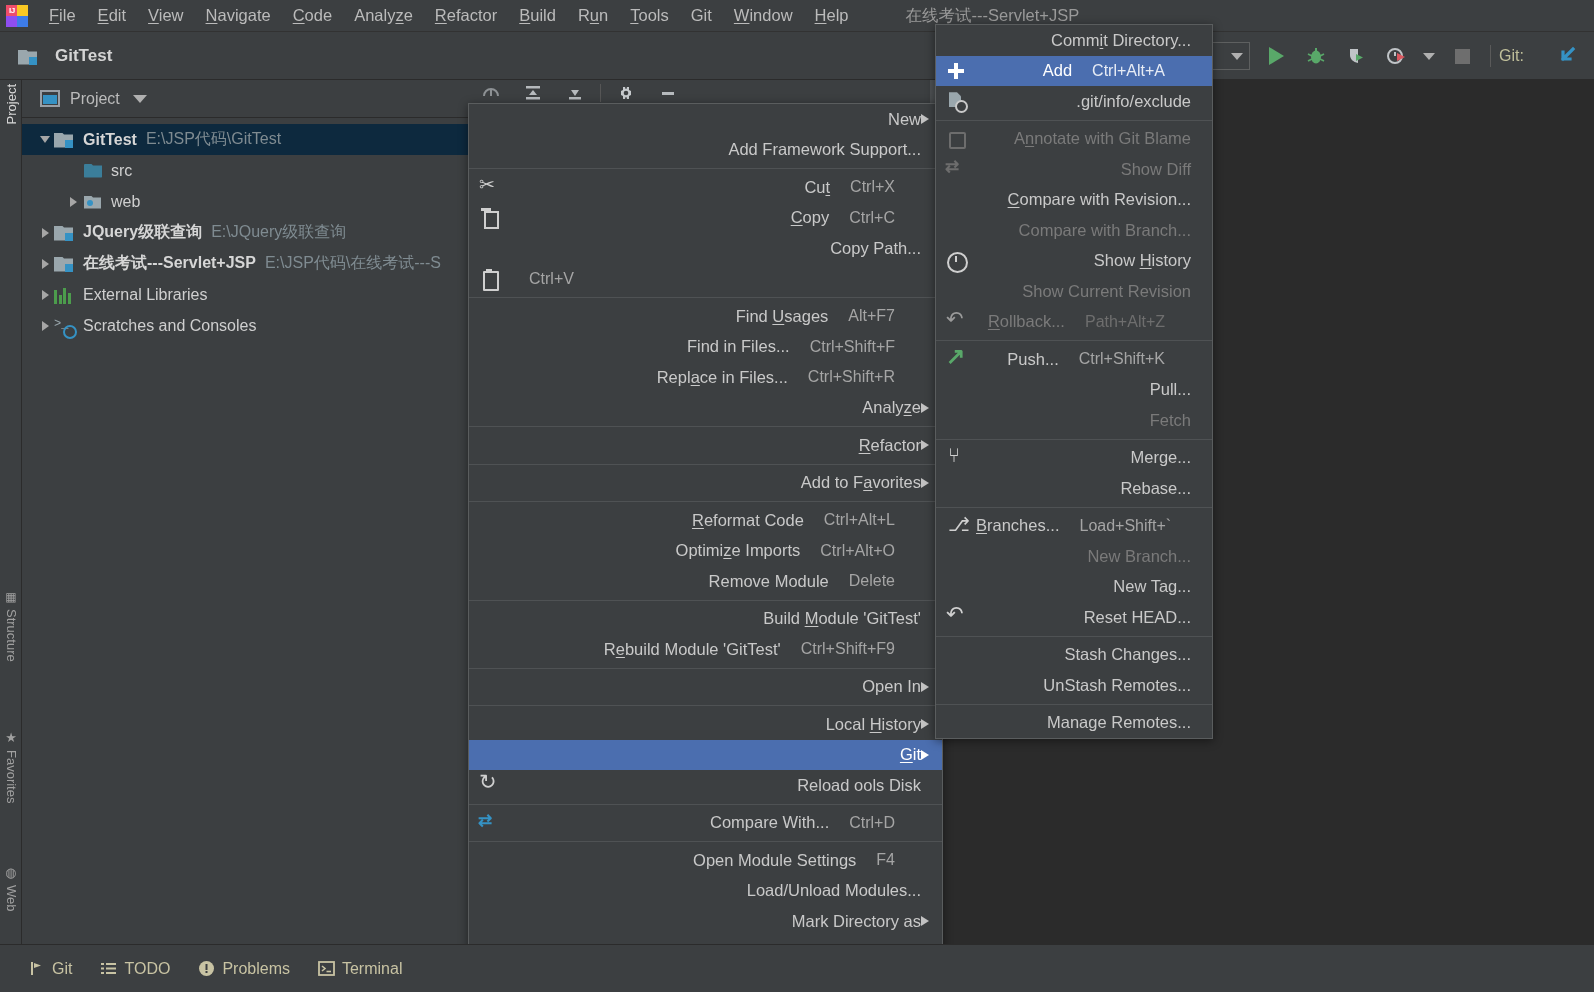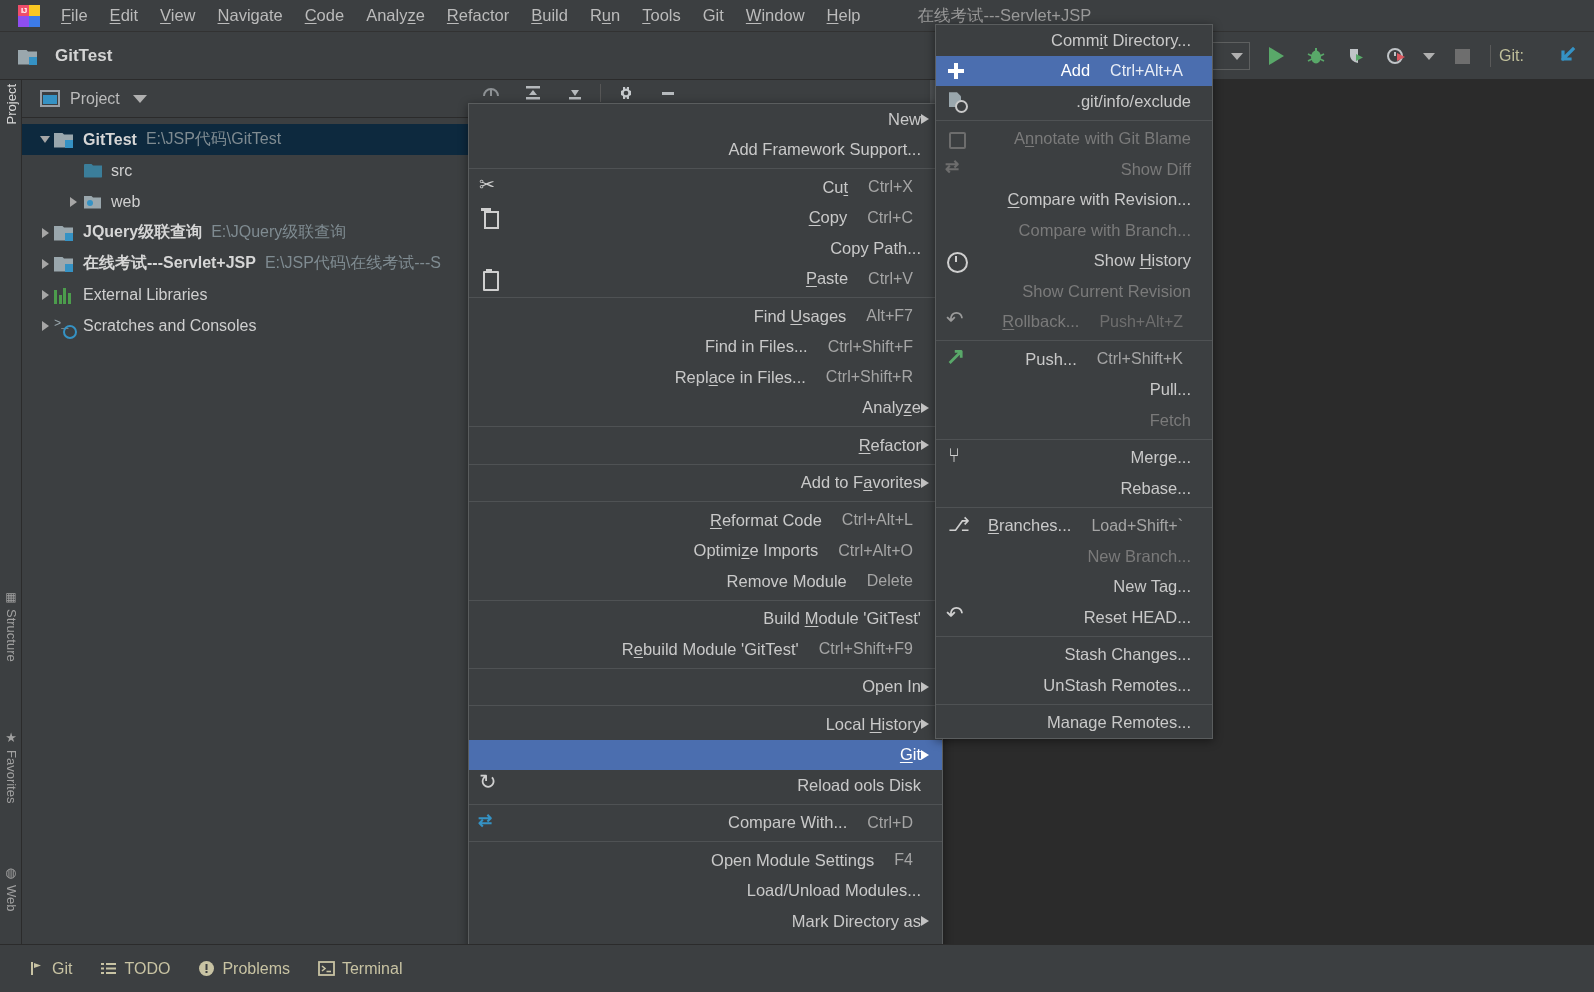--- a/index.html
+++ b/index.html
@@ -12,21 +12,21 @@
   }
   #app { position: relative; width: 1594px; height: 992px; }
 
   
   .menubar {
     position: absolute; left: 0; top: 0; width: 1594px; height: 32px;
     background: #3c3f41; display: flex; align-items: center;
     border-bottom: 1px solid #323232;
   }
   .ij-logo {
-    width: 26px; height: 26px; margin-left: 16px; margin-right: 8px;
+    width: 26px; height: 26px; margin-left: 4px; margin-right: 8px;
     position: relative; flex: none;
   }
   .ij-logo .q {
     position: absolute; width: 11px; height: 11px;
   }
   .ij-logo .q1 { left: 2px; top: 2px; background: #ef4d6a; }
   .ij-logo .q2 { left: 13px; top: 2px; background: #f9c823; }
   .ij-logo .q3 { left: 2px; top: 13px; background: #8f4ef0; }
   .ij-logo .q4 { left: 13px; top: 13px; background: #3d7ce8; }
   .ij-logo .tj {
@@ -171,21 +171,21 @@
   .cm-item {
     display:flex; align-items:center; height:30.5px; position:relative;
     padding-left: 0; white-space:nowrap; color:#c9c9c9; cursor:default;text-align:right;
   }
   .cm-item.sel { background:#4b6eaf; color:#ffffff; }
   .cm-item.disabled { color:#7a7a7a; }
   .cm-ico {
     width:40px; height:30px; flex:none; display:flex; align-items:center; justify-content:center;
   }
   .cm-label { flex:1; }
-  .cm-short { color:#a5a5a5; margin-left:20px; margin-right:8px; font-size:16px; }
+  .cm-short { color:#a5a5a5; margin-left:20px; margin-right:26px; font-size:16px; }
   .cm-item.sel .cm-short { color:#e7ecf5; }
   .cm-item.disabled .cm-short { color:#6e6e6e; }
   .cm-arrow {
     width:0;height:0;border-top:5px solid transparent;border-bottom:5px solid transparent;
     border-left:8px solid #c2c2c2; margin-right:13px;
   }
   .cm-item.sel .cm-arrow { border-left-color:#ffffff; }
   .cm-sep { height:1px; background:#4f5254; margin:3px 0; }
   u.mn { text-decoration: underline; text-underline-offset: 2px; }
 
@@ -523,21 +523,20 @@
       </div>
       <div class="cm-item">
         <div class="cm-ico"></div>
         <div class="cm-label">Copy Path...</div>
         <div style="width: 21px;"></div>
       </div>
       <div class="cm-item">
         <div class="cm-ico">
           <div class="ico-paste"></div>
         </div>
-        <div class="cm-label"><u class="mn">P</u>aste</div>
         <div class="cm-short">Ctrl+V</div>
         <div style="width: 21px;"></div>
       </div>
       <div class="cm-sep"></div>
       <div class="cm-item">
         <div class="cm-ico"></div>
         <div class="cm-label">Find <u class="mn">U</u>sages</div>
         <div class="cm-short">Alt+F7</div>
         <div style="width: 21px;"></div>
       </div>
@@ -722,21 +721,21 @@
       <div class="cm-item disabled">
         <div class="cm-ico"></div>
         <div class="cm-label">Show Current Revision</div>
         <div style="width: 21px;"></div>
       </div>
       <div class="cm-item disabled">
         <div class="cm-ico">
           <div class="ico-rollback"></div>
         </div>
         <div class="cm-label"><u class="mn">R</u>ollback...</div>
-        <div class="cm-short">Push+Alt+Z</div>
+        <div class="cm-short">Path+Alt+Z</div>
         <div style="width: 21px;"></div>
       </div>
       <div class="cm-sep"></div>
       <div class="cm-item">
         <div class="cm-ico">
           <div class="ico-push"></div>
         </div>
         <div class="cm-label">Push...</div>
         <div class="cm-short">Ctrl+Shift+K</div>
         <div style="width: 21px;"></div>

